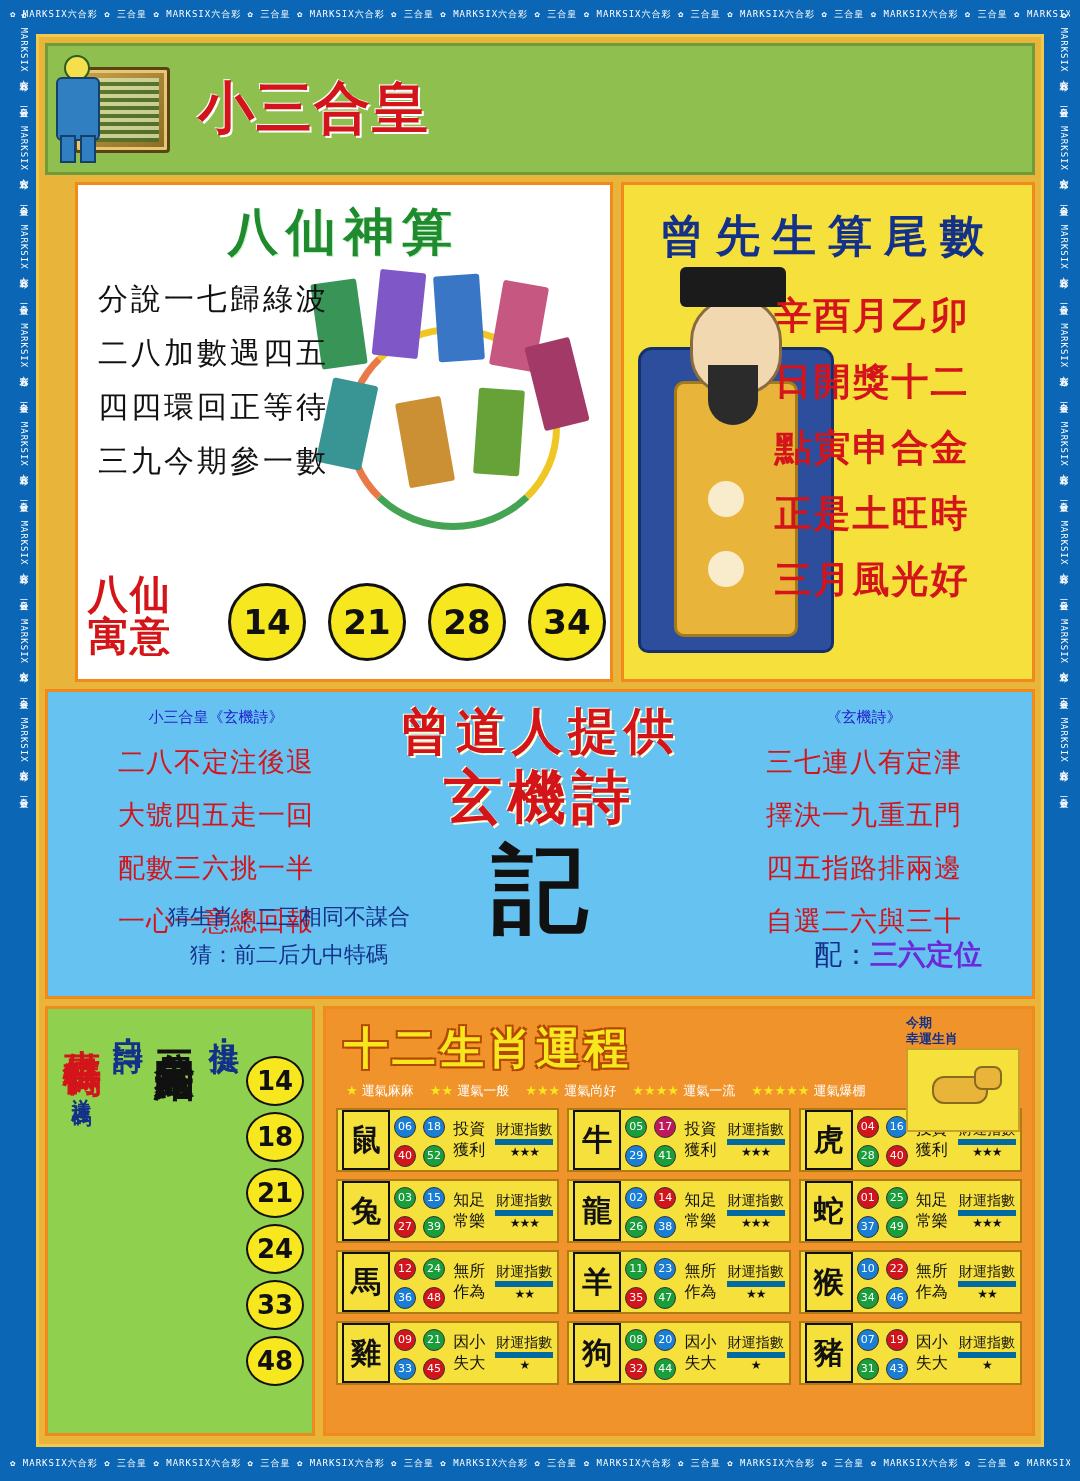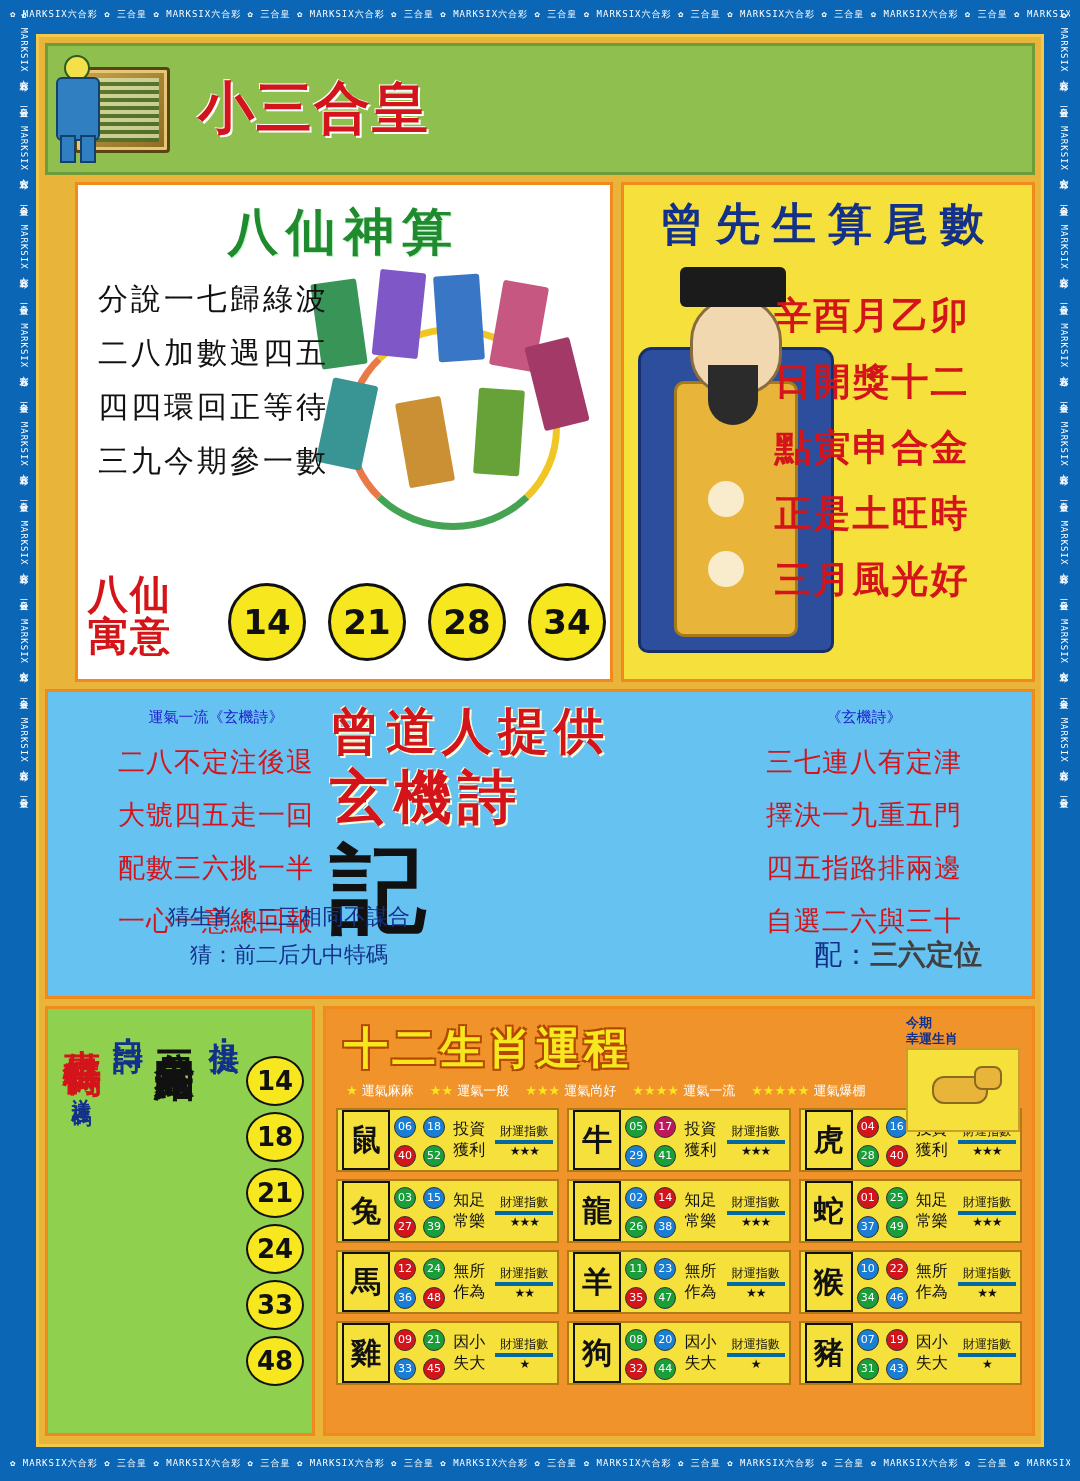--- a/index.html
+++ b/index.html
@@ -41,21 +41,21 @@
   .hdr-red{color:#d4141b;font-size:56px;font-weight:bold;letter-spacing:2px;
      text-shadow:2px 2px 0 #fff,-1px -1px 0 #fff;}
   .hdr-blue{color:#14318a;font-size:56px;font-weight:bold;letter-spacing:2px;
      text-shadow:2px 2px 0 #fff,-1px -1px 0 #fff;}
 
   
   .row2{display:flex;gap:8px;margin-top:7px;height:500px;}
   .panel-left{flex:0 0 538px;background:#fff;border:3px solid #f08a1c;box-sizing:border-box;
      position:relative;padding:10px 12px;margin-left:30px;}
   .panel-right{flex:1;background:#f6e03c;border:3px solid #f08a1c;box-sizing:border-box;
-     position:relative;padding:8px 10px;}
+     position:relative;padding:20px 10px;}
   .bx-title{text-align:center;color:#1f8a2e;font-size:50px;font-weight:bold;letter-spacing:8px;
      margin:4px 0 10px;text-shadow:1px 1px 0 #bff2c4;}
   .poem-lines{position:relative;z-index:2;}
   .poem-lines div{font-size:30px;color:#111;letter-spacing:3px;margin:13px 0 13px 8px;}
   .bx-art{position:absolute;right:14px;top:86px;width:290px;height:290px;opacity:.95;}
   .bx-art .swirl{position:absolute;left:40px;top:55px;width:200px;height:190px;
      border:7px solid #f0c419;border-radius:50%;border-left-color:#e8733f;border-bottom-color:#3aa04a;}
   .bx-art i{position:absolute;display:block;border-radius:3px;}
   .fairy{position:absolute;width:46px;height:86px;border-radius:8px 8px 4px 4px;}
   .yi{position:absolute;left:10px;bottom:22px;color:#d4141b;font-size:40px;font-weight:bold;
@@ -78,30 +78,30 @@
   .zp-lines{position:absolute;right:10px;top:90px;width:300px;}
   .zp-lines div{font-size:37px;color:#d4141b;font-weight:bold;letter-spacing:2px;margin:16px 0;text-align:center;}
 
   
   .row3{margin-top:7px;height:310px;background:#66c2f0;border:3px solid #f08a1c;box-sizing:border-box;
      position:relative;}
   .r3col{position:absolute;top:16px;width:300px;}
   .r3col.left{left:18px;} .r3col.right{right:18px;}
   .r3col .cap{font-size:15px;color:#2222cc;text-align:center;margin-bottom:4px;}
   .r3col div.l{font-size:27px;color:#d4141b;text-align:center;margin:17px 0;letter-spacing:1px;}
-  .r3-center{position:absolute;left:50%;transform:translateX(-50%);top:6px;width:420px;text-align:left;}
+  .r3-center{position:absolute;left:50%;transform:translateX(-50%);top:6px;width:420px;text-align:center;}
   .r3-center .t1{font-size:50px;font-weight:bold;color:#d4141b;letter-spacing:6px;
      text-shadow:2px 2px 0 #ffd,-1px -1px 0 #ffd;}
   .r3-center .t2{font-size:58px;font-weight:bold;color:#d4141b;letter-spacing:6px;margin-top:-6px;
      text-shadow:2px 2px 0 #ffd,-1px -1px 0 #ffd;font-family:Liberation Serif, serif;}
   .r3-center .t3{font-size:96px;font-weight:bold;color:#111;line-height:1;margin-top:4px;}
   .r3-bottom-left{position:absolute;left:120px;bottom:18px;text-align:center;}
   .r3-bottom-left div{font-size:22px;color:#14318a;margin:8px 0;}
   .r3-bottom-right{position:absolute;right:50px;bottom:22px;font-size:28px;color:#14318a;}
-  .r3-bottom-right b{color:#404040;}
+  .r3-bottom-right b{color:#6d28d9;}
 
   
   .row4{display:flex;gap:8px;margin-top:7px;height:430px;}
   .panel-special{flex:0 0 200px;background:#8fd14f;border:3px solid #f08a1c;box-sizing:border-box;
      display:flex;flex-direction:row-reverse;justify-content:flex-end;padding:10px 6px;position:relative;}
   .vtxt{writing-mode:vertical-rl;text-orientation:upright;font-weight:bold;color:#d4141b;}
   .vt1{font-size:38px;letter-spacing:4px;margin-left:2px;}
   .vt1 .sub{font-size:20px;color:#14318a;}
   .vt2{font-size:40px;color:#111;letter-spacing:2px;}
   .vt3{font-size:30px;color:#14318a;letter-spacing:2px;}
@@ -124,21 +124,21 @@
   .z-grid{display:grid;grid-template-columns:repeat(3,1fr);gap:7px 8px;margin-top:4px;}
   .zcell{background:#f6e03c;border:2px solid #b07a14;height:64px;display:flex;align-items:center;
      padding:2px 4px;box-sizing:border-box;gap:4px;}
   .zcell .nm{width:44px;height:56px;border:2px solid #111;display:flex;align-items:center;justify-content:center;
      font-size:30px;font-weight:bold;color:#111;}
   .zcell .nums{display:grid;grid-template-columns:repeat(2,20px);grid-template-rows:repeat(2,20px);gap:9px;}
   .zcell .nums i{width:20px;height:20px;border-radius:50%;font-style:normal;font-size:11px;color:#fff;
      display:flex;align-items:center;justify-content:center;border:1px solid #333;}
   .zcell .txt{flex:1;text-align:center;font-size:16px;color:#111;}
   .zcell .idx{width:58px;text-align:center;}
-  .zcell .idx .lab{font-size:12px;color:#111;border-bottom:4px solid #0369a1;}
+  .zcell .idx .lab{font-size:14px;color:#111;border-bottom:6px solid #0369a1;}
   .zcell .idx .stars{font-size:12px;color:#111;letter-spacing:-1px;}
 </style>
 </head>
 <body>
 
 <div class="page">
 
   <div class="border-strip bs-top">✿ MARKSIX六合彩 ✿ 三合皇 ✿ MARKSIX六合彩 ✿ 三合皇 ✿ MARKSIX六合彩 ✿ 三合皇 ✿ MARKSIX六合彩 ✿ 三合皇 ✿ MARKSIX六合彩 ✿ 三合皇 ✿ MARKSIX六合彩 ✿ 三合皇 ✿ MARKSIX六合彩 ✿ 三合皇 ✿ MARKSIX六合彩 ✿ 三合皇 ✿</div>
   <div class="border-strip bs-bot">✿ MARKSIX六合彩 ✿ 三合皇 ✿ MARKSIX六合彩 ✿ 三合皇 ✿ MARKSIX六合彩 ✿ 三合皇 ✿ MARKSIX六合彩 ✿ 三合皇 ✿ MARKSIX六合彩 ✿ 三合皇 ✿ MARKSIX六合彩 ✿ 三合皇 ✿ MARKSIX六合彩 ✿ 三合皇 ✿ MARKSIX六合彩 ✿ 三合皇 ✿</div>
   <div class="border-strip bs-left">✿ MARKSIX六合彩 ✿ 三合皇 ✿ MARKSIX六合彩 ✿ 三合皇 ✿ MARKSIX六合彩 ✿ 三合皇 ✿ MARKSIX六合彩 ✿ 三合皇 ✿ MARKSIX六合彩 ✿ 三合皇 ✿ MARKSIX六合彩 ✿ 三合皇 ✿ MARKSIX六合彩 ✿ 三合皇 ✿ MARKSIX六合彩 ✿ 三合皇 ✿</div>
@@ -210,21 +210,21 @@
           <div>日開獎十二</div>
           <div>點寅申合金</div>
           <div>正是土旺時</div>
           <div>三月風光好</div>
         </div>
       </div>
     </div>
 
     <div class="row3">
       <div class="r3col left">
-        <div class="cap">運氣一流《玄機詩》</div>
+        <div class="cap">小三合皇《玄機詩》</div>
         <div class="l">二八不定注後退</div>
         <div class="l">大號四五走一回</div>
         <div class="l">配數三六挑一半</div>
         <div class="l">一心一意總回報</div>
       </div>
 
       <div class="r3-center">
         <div class="t1">曾道人提供</div>
         <div class="t2">玄機詩</div>
         <div class="t3">記</div>

